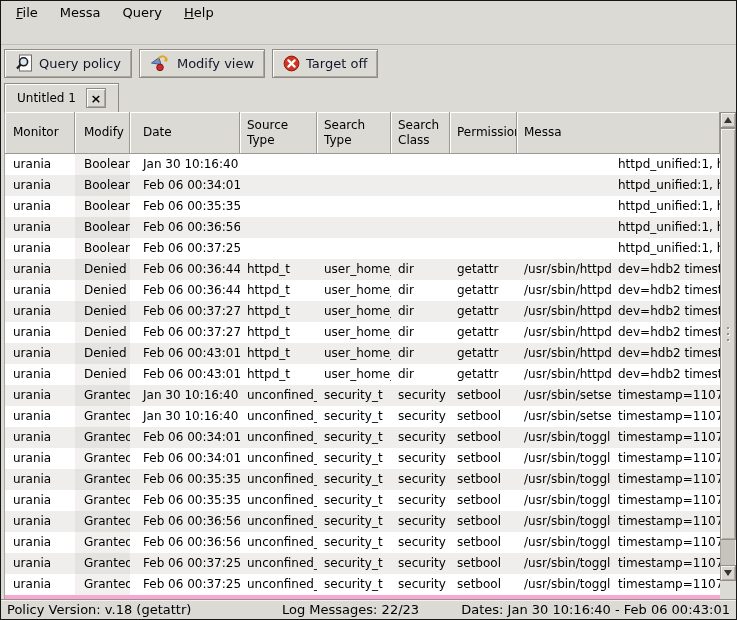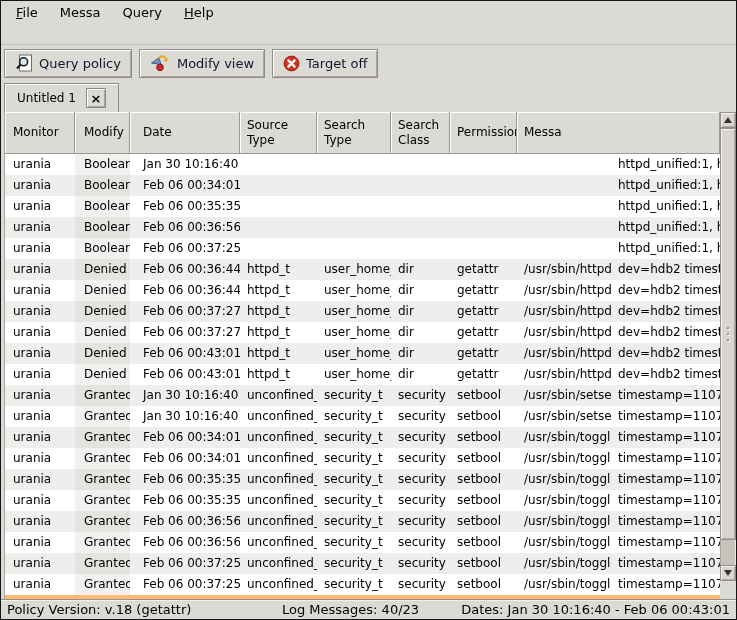--- a/index.html
+++ b/index.html
@@ -39,21 +39,21 @@
           border-left:1px solid #aaa69f; }
   .theader { height:42px; display:flex; flex:0 0 auto; background:#dcdad5; }
   .hcell { display:flex; align-items:center; background:#dcdad5;
            border-right:1px solid #9c9892; border-bottom:1px solid #9c9892;
            box-shadow: inset 1px 1px 0 #ffffff; overflow:hidden; cursor:default; }
   .hlabel { white-space:pre-line; line-height:15px; }
   .sort-arrow { width:0; height:0; margin-left:6px;
                 border-left:5px solid transparent; border-right:5px solid transparent;
                 border-top:7px solid #45433f; }
 
-  .rows { height:456px; flex:0 0 auto; background:#fdba74; overflow:hidden; }
+  .rows { height:456px; flex:0 0 auto; background:#f9a8d4; overflow:hidden; }
   .trow { display:flex; height:21px; line-height:21px; }
   .trow:nth-child(odd)  { background:#ffffff; }
   .trow:nth-child(even) { background:#efeeec; }
   .trow:nth-child(odd)  .c1 { background:#f2f1ef; }
   .trow:nth-child(even) .c1 { background:#e4e3e0; }
   .cell { overflow:hidden; white-space:nowrap; }
 
   .c0 { width:70px;  padding-left:8px;  flex:0 0 auto; }
   .c1 { width:55px;  padding-left:9px;  flex:0 0 auto; }
   .c2 { width:110px; padding-left:13px; flex:0 0 auto; }
@@ -451,17 +451,17 @@
         <div class="sbtn">
             <span class="tri-down"></span>
           </div>
       </div>
       <div class="corner"></div>
     </div>
   </div>
 
   <div class="statusbar">
     <span>Policy Version: v.18 (getattr)</span>
-    <span class="mid">Log Messages: 40/23</span>
+    <span class="mid">Log Messages: 22/23</span>
     <span class="rightTxt">Dates: Jan 30 10:16:40 - Feb 06 00:43:01</span>
   </div>
 
 </div>
 
 </body></html>

